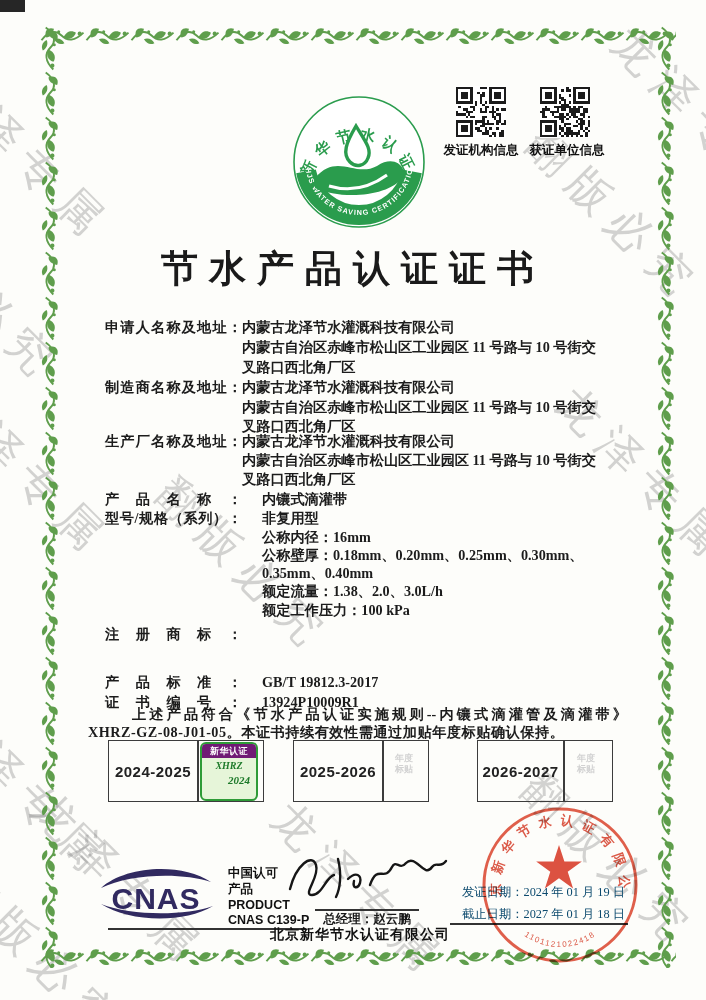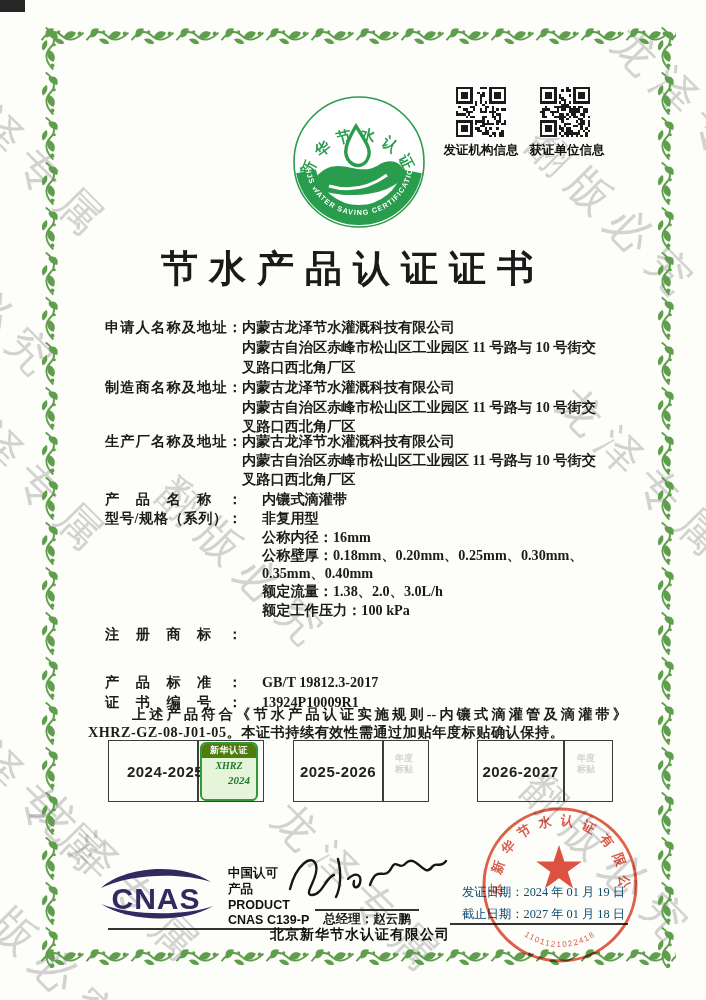--- a/index.html
+++ b/index.html
@@ -31,22 +31,22 @@
   .stmt2{position:absolute;z-index:3;font-weight:bold;font-size:14.2px;color:#1c1c1c;
          letter-spacing:.5px;white-space:nowrap;}
   
   .ybox{position:absolute;z-index:3;border:1.5px solid #3c3c3c;background:transparent;}
   .ybox .divider{position:absolute;top:0;bottom:0;width:1.5px;background:#3c3c3c;}
   .year-text{position:absolute;top:0;bottom:0;display:flex;align-items:center;justify-content:center;
              font-family:"Liberation Sans","DejaVu Sans",sans-serif;font-weight:bold;
              font-size:15px;letter-spacing:.5px;color:#222;}
   .sticker{position:absolute;z-index:4;border:2px solid #2e9b37;border-radius:6px;background:#e6f5d9;
            overflow:hidden;text-align:center;}
-  .sticker .s1{background:#4d7c0f;color:#fff;font-weight:bold;font-size:9px;line-height:14px;
-               font-family:Liberation Mono, monospace;letter-spacing:.5px;}
+  .sticker .s1{background:#701a75;color:#fff;font-weight:bold;font-size:9px;line-height:14px;
+               font-family:Liberation Sans, sans-serif;letter-spacing:.5px;}
   .sticker .s2{color:#1d7a2a;font-style:italic;font-weight:bold;font-size:10px;line-height:15px;}
   .sticker .s3{color:#1d7a2a;font-style:italic;font-weight:bold;font-size:11px;line-height:14px;padding-left:20px;}
   .placeholder{position:absolute;z-index:3;color:#d2d2d2;font-size:9px;line-height:11px;
                text-align:center;font-weight:bold;}
   
   .cnas-text{position:absolute;z-index:3;font-weight:bold;color:#111;font-size:12.5px;line-height:15.5px;
              font-family:"Liberation Sans","DejaVu Sans",sans-serif;white-space:nowrap;}
   .hline{position:absolute;z-index:3;height:1.5px;background:#333;}
   .sig-name{position:absolute;z-index:3;font-weight:bold;font-size:12.5px;color:#1a1a1a;
             text-align:center;white-space:nowrap;}
@@ -657,21 +657,21 @@
   <div class="bodyline" style="left:105px;top:625px;"><span class="lbl">注册商标：</span></div>
 
   <div class="bodyline" style="left:105px;top:673px;"><span class="lbl">产品标准：</span><span class="vg">GB/T 19812.3-2017</span></div>
   <div class="bodyline" style="left:105px;top:693px;"><span class="lbl">证书编号：</span><span class="vg">13924P10009R1</span></div>
 
   <div class="stmt1" style="left:132px;top:705px;">上述产品符合《节水产品认证实施规则--内镶式滴灌管及滴灌带》</div>
   <div class="stmt2" style="left:88px;top:723px;">XHRZ-GZ-08-J01-05。本证书持续有效性需通过加贴年度标贴确认保持。</div>
 
   <div class="ybox" style="left:108px;top:740px;width:154px;height:60px;">
     <div class="divider" style="left:88px;"></div>
-    <div class="year-text" style="left:12px;width:88px;">2024-2025</div>
+    <div class="year-text" style="left:0;width:88px;">2024-2025</div>
   </div>
   <div class="sticker" style="left:200px;top:742px;width:54px;height:55px;">
     <div class="s1">新华认证</div>
     <div class="s2">XHRZ</div>
     <div class="s3">2024</div>
   </div>
 
   <div class="ybox" style="left:293px;top:740px;width:134px;height:60px;">
     <div class="divider" style="left:88px;"></div>
     <div class="year-text" style="left:0;width:88px;">2025-2026</div>

